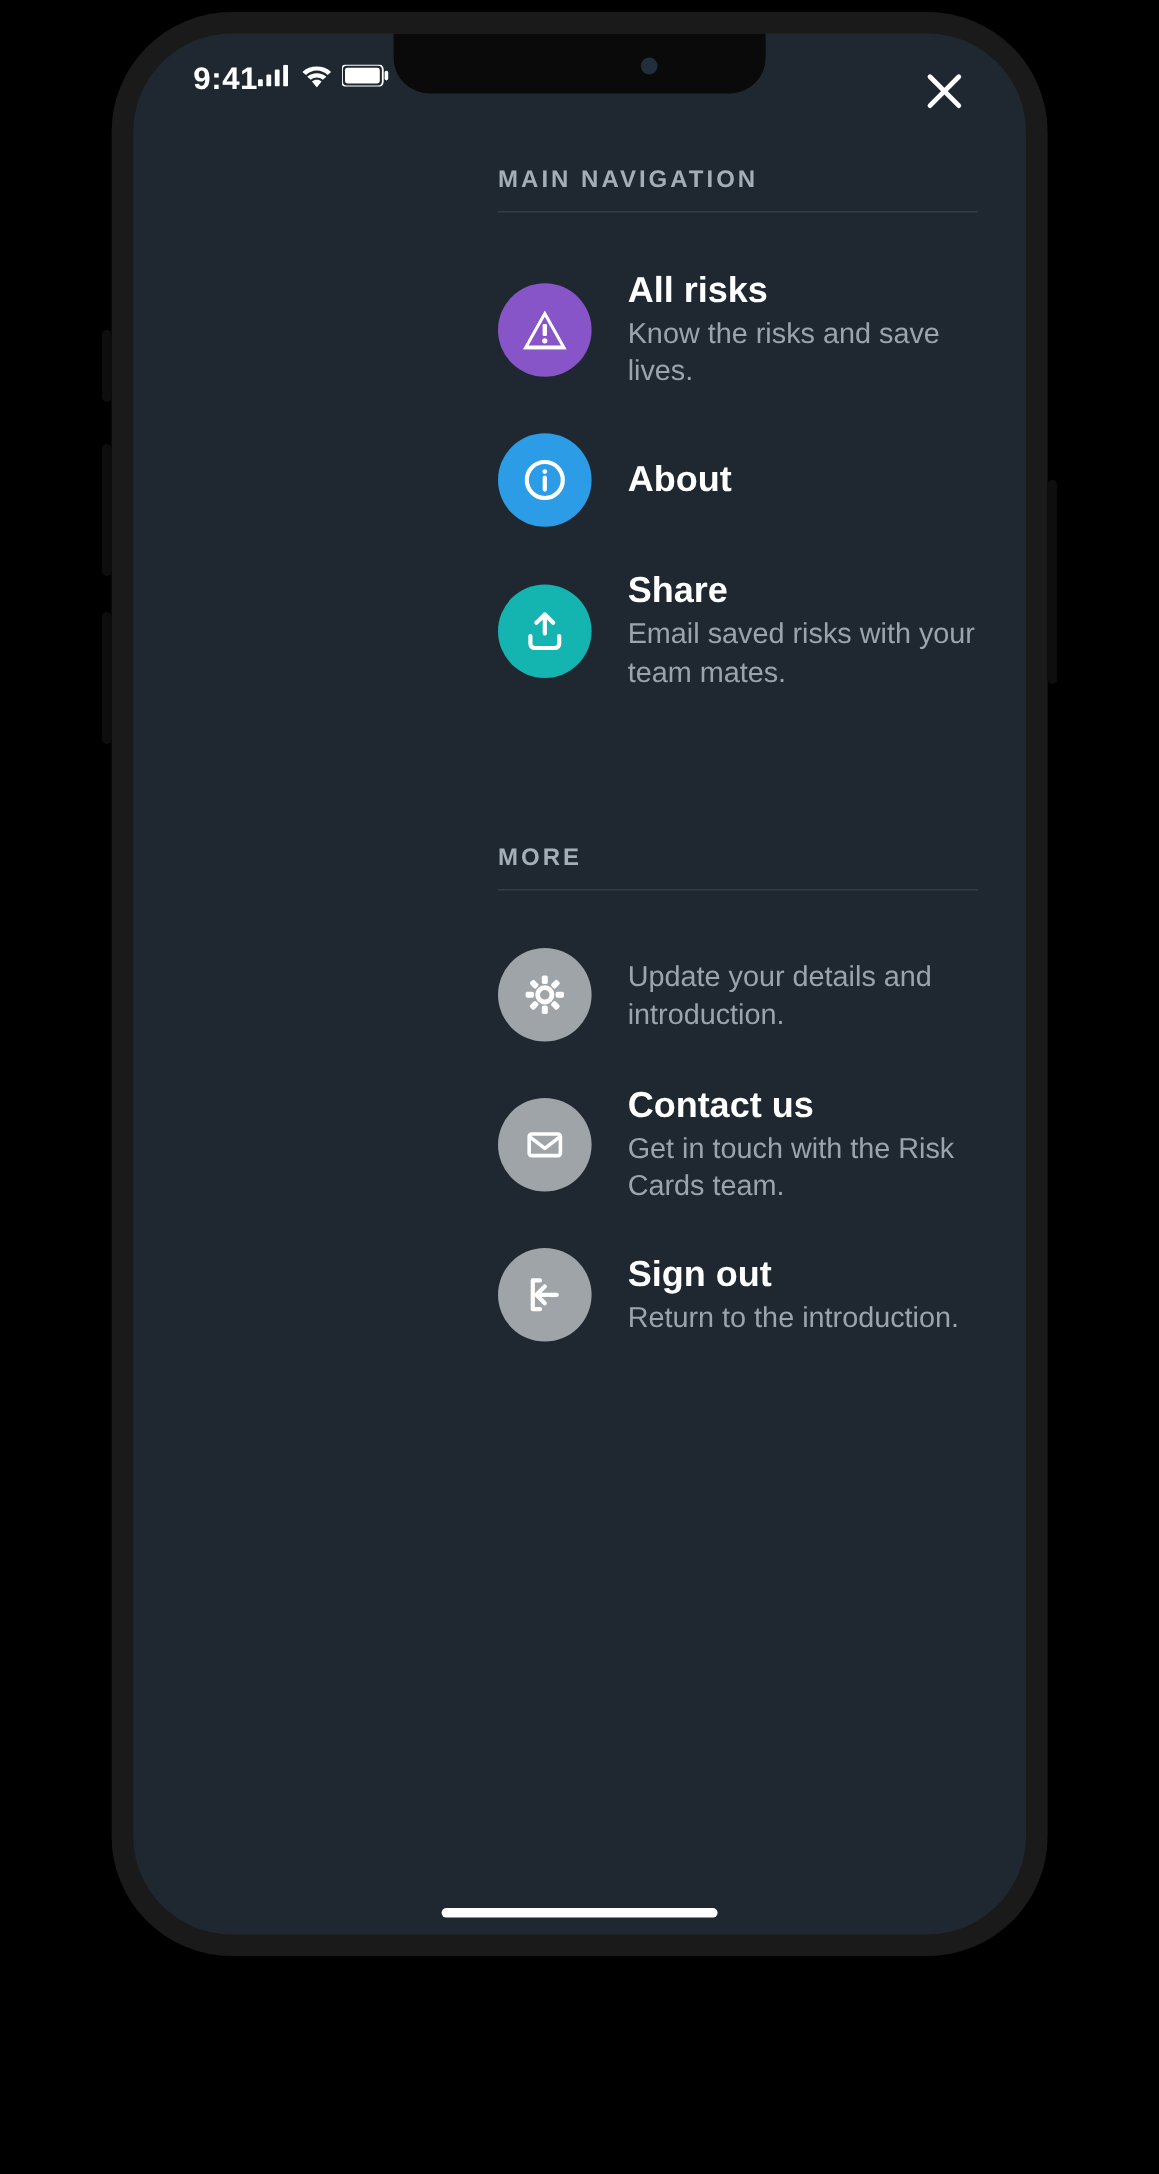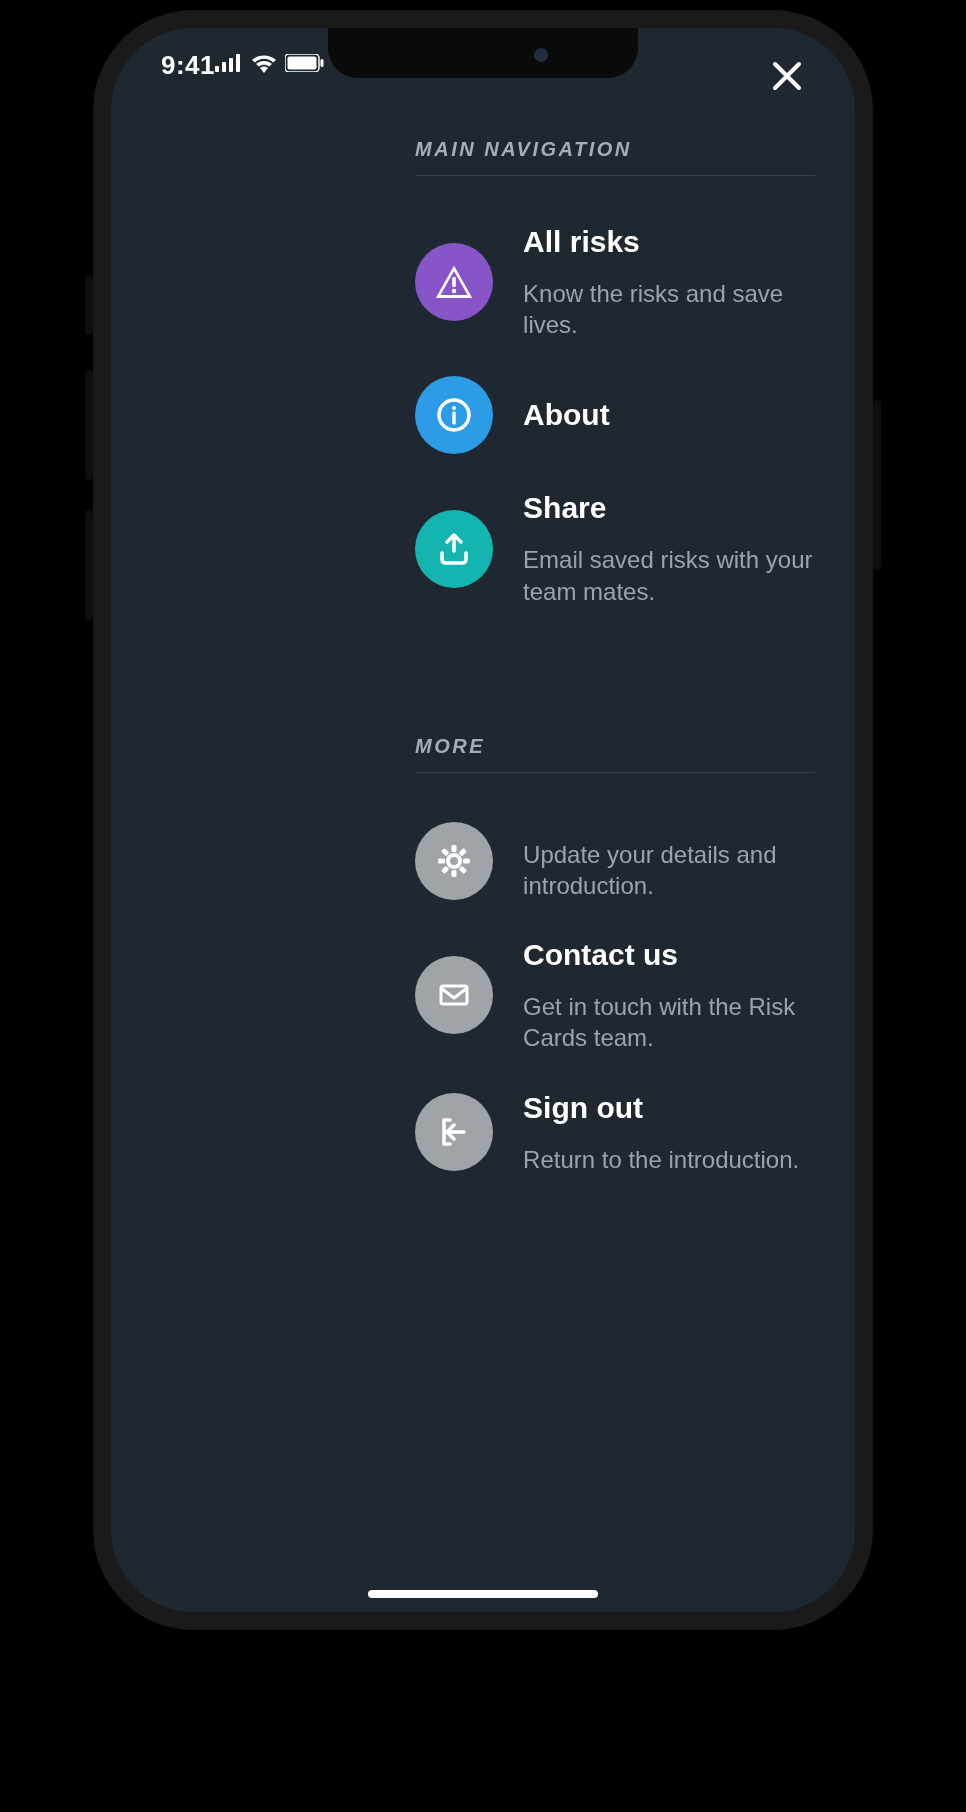--- a/index.html
+++ b/index.html
@@ -89,21 +89,20 @@
     cursor: pointer;
     color: #fff;
   }
   .section-header {
     font-size: 20px;
     letter-spacing: 2.5px;
     color: #A4AEB8;
     font-weight: 600;
     padding: 20px 0 14px 0;
     border-bottom: 1px solid #3a4148;
-    font-style: italic;
   }
   .section-header.more { margin-top: 90px; }
   .menu-list { padding-top: 30px; }
   .menu-item {
     display: flex;
     align-items: center;
     gap: 30px;
     padding: 18px 0;
     cursor: pointer;
     justify-content: space-between;
@@ -125,21 +124,21 @@
   .menu-text { flex: 1; }
   .menu-title {
     font-size: 30px;
     font-weight: 700;
     line-height: 1.2;
   }
   .menu-sub {
     font-size: 24px;
     color: #9BA4AD;
     line-height: 1.3;
-    margin-top: 18px;
+    margin-top: 2px;
   }
   .home-indicator {
     position: absolute;
     bottom: 14px;
     left: 50%;
     transform: translateX(-50%);
     width: 230px;
     height: 8px;
     background: #fff;
     border-radius: 5px;

